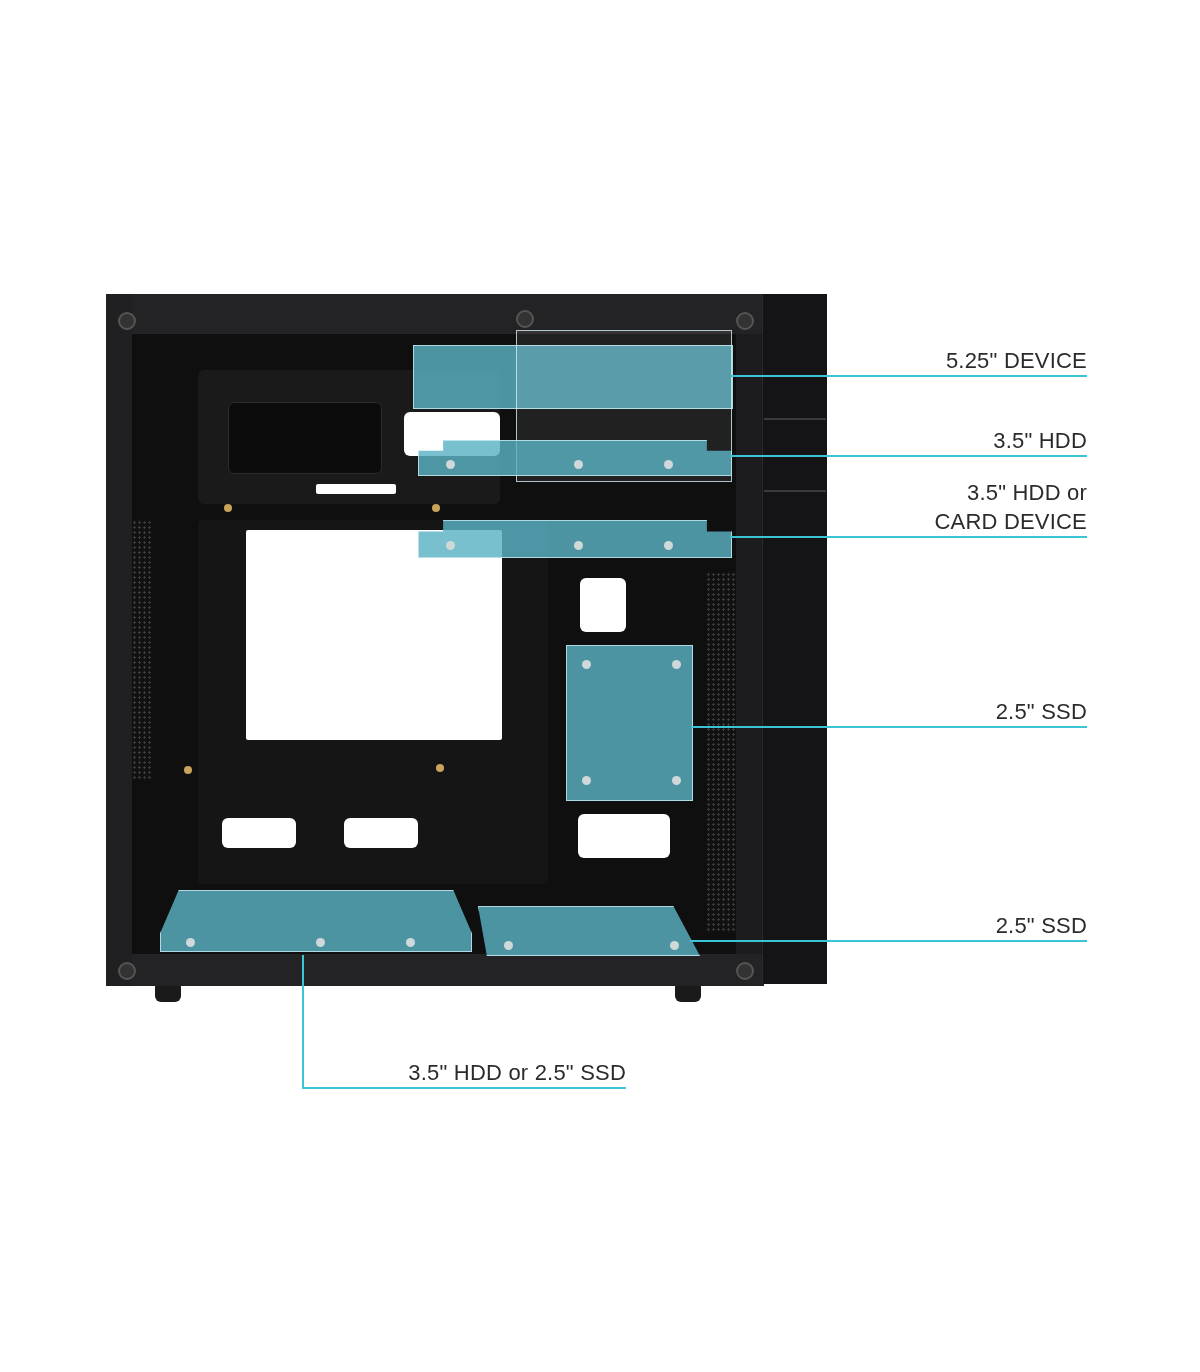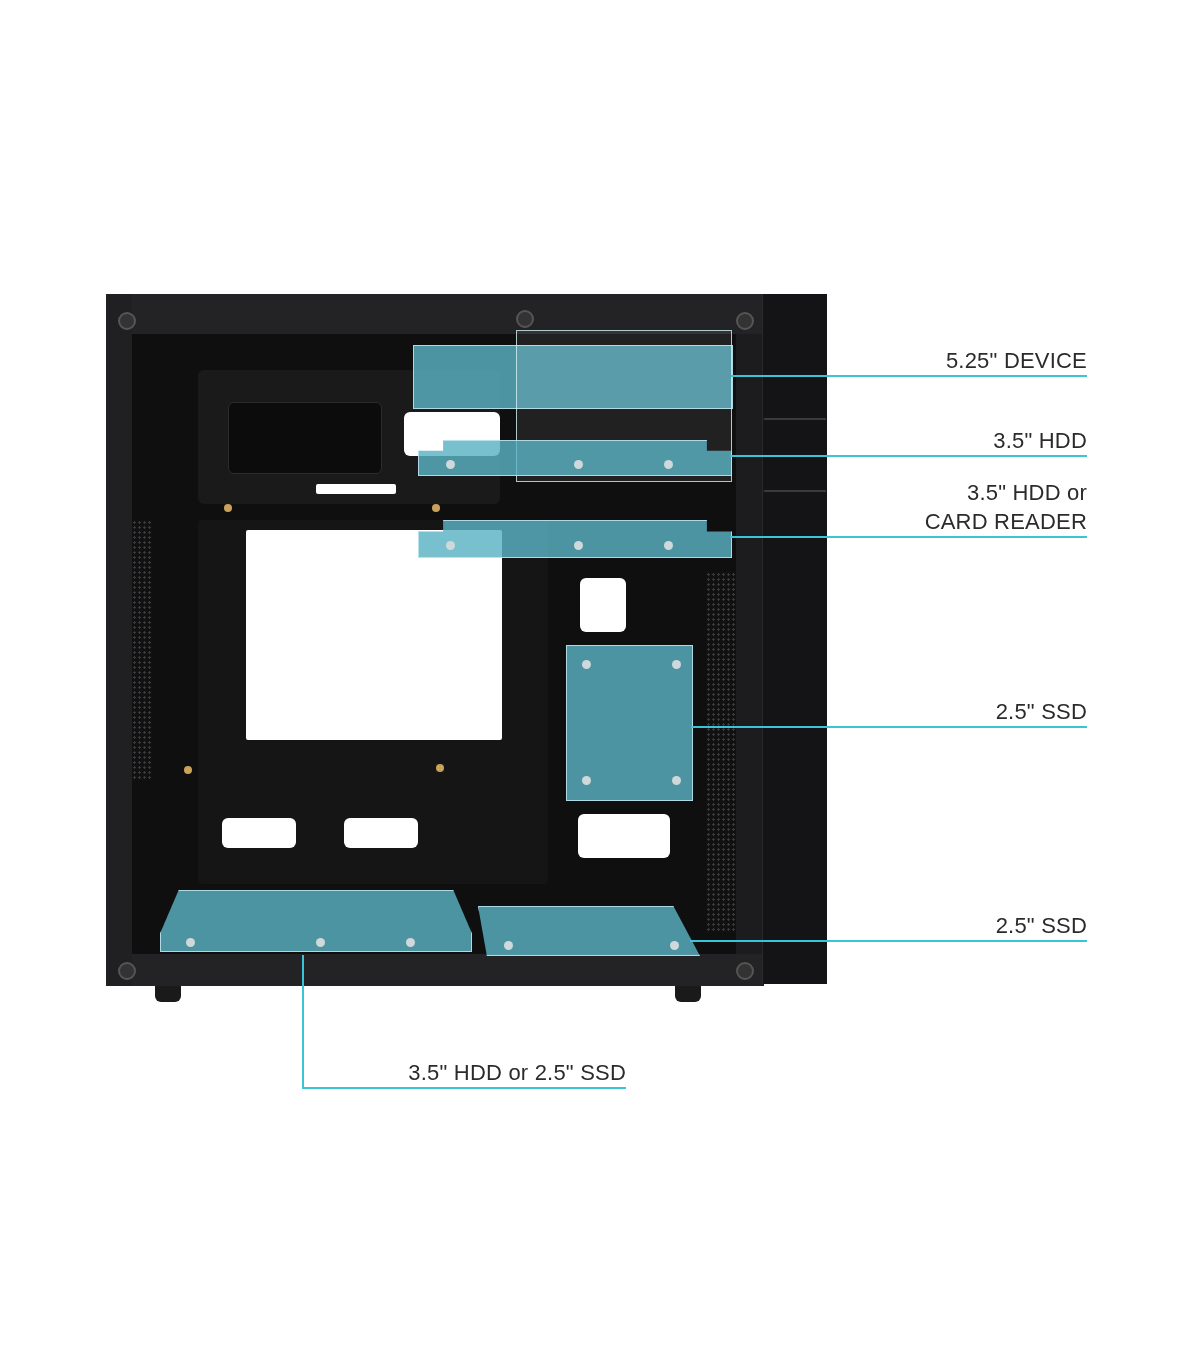--- a/index.html
+++ b/index.html
@@ -98,16 +98,16 @@
 <div class="abs line" style="left:730px;top:455px;width:357px;height:2px;"></div>
 <div class="abs line" style="left:730px;top:536px;width:357px;height:2px;"></div>
 <div class="abs line" style="left:691px;top:726px;width:396px;height:2px;"></div>
 <div class="abs line" style="left:690px;top:940px;width:397px;height:2px;"></div>
 <div class="abs line" style="left:302px;top:955px;width:2px;height:134px;"></div>
 <div class="abs line" style="left:302px;top:1087px;width:324px;height:2px;"></div>
 
 <div class="abs label" style="right:113px;top:346px;">5.25" DEVICE</div>
 <div class="abs label" style="right:113px;top:426px;">3.5" HDD</div>
 <div class="abs label" style="right:113px;top:478px;">3.5" HDD or</div>
-<div class="abs label" style="right:113px;top:507px;">CARD READER</div>
+<div class="abs label" style="right:113px;top:507px;">CARD DEVICE</div>
 <div class="abs label" style="right:113px;top:697px;">2.5" SSD</div>
 <div class="abs label" style="right:113px;top:911px;">2.5" SSD</div>
 <div class="abs label" style="right:574px;top:1058px;">3.5" HDD or 2.5" SSD</div>
 
 </body></html>

